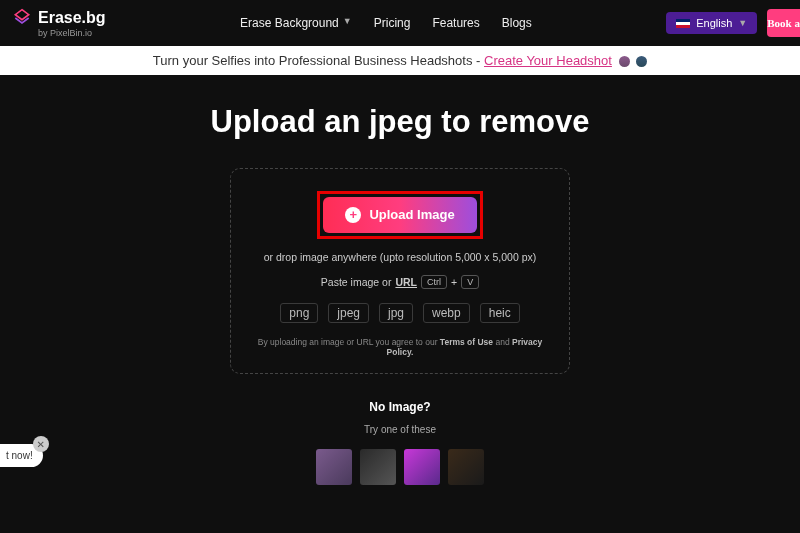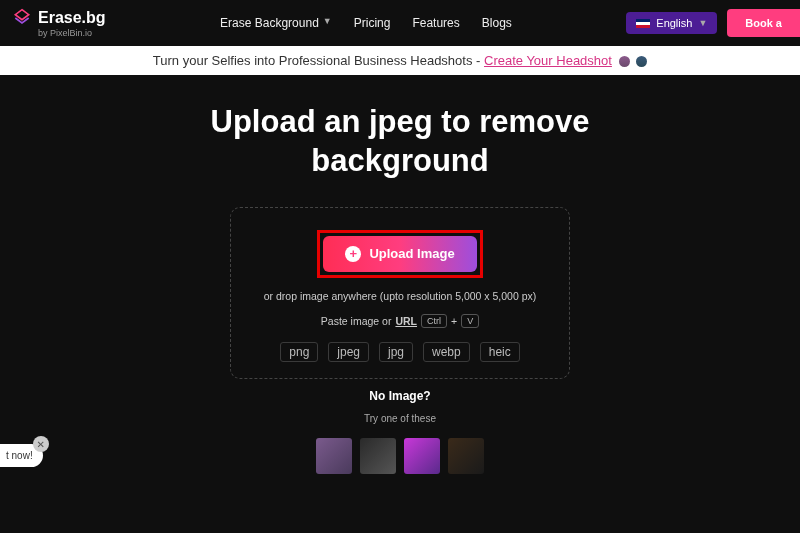--- a/index.html
+++ b/index.html
@@ -12,21 +12,21 @@
     .logo-title { font-size: 16px; font-weight: 600; }
     .logo-sub { font-size: 9px; color: #999; margin-left: 26px; }
     
     .nav { display: flex; align-items: center; gap: 22px; }
     .nav-item { font-size: 12px; color: #eee; cursor: pointer; display: flex; align-items: flex-start; gap: 4px; }
     .chev { font-size: 9px; color: #aaa; }
     
     .right-controls { display: flex; align-items: center; gap: 10px; }
     .lang { display: flex; align-items: center; gap: 6px; background: #4c1d95; padding: 5px 10px; border-radius: 4px; font-size: 11px; cursor: pointer; }
     .flag { width: 14px; height: 9px; background: linear-gradient(to bottom, #012169 33%, #fff 33%, #fff 66%, #c8102e 66%); position: relative; }
-    .book { background: #ff3d7f; color: #fff; padding: 8px 18px; font-size: 11px; font-weight: 600; border-radius: 4px 0 0 4px; cursor: pointer; }
+    .book { background: #ff3d7f; color: #fff; padding: 8px 0; font-size: 11px; font-weight: 600; border-radius: 4px 0 0 4px; cursor: pointer; font-family: Liberation Serif, serif; }
     
     .banner { background: #fff; color: #333; text-align: center; font-size: 13px; padding: 7px 0; }
     .banner a { color: #d63384; text-decoration: underline; cursor: pointer; }
     .avatar-mini { display: inline-block; width: 11px; height: 11px; border-radius: 50%; vertical-align: middle; margin-left: 3px; }
     .avatar-mini.a1 { background: linear-gradient(#8b5a8c, #6b4a6c); }
     .avatar-mini.a2 { background: linear-gradient(#3a5a7a, #2a4a5a); }
     
     .hero { text-align: center; margin-top: 28px; }
     .hero h1 { font-size: 31px; font-weight: 700; line-height: 1.25; }
     
@@ -36,21 +36,21 @@
     .plus-circle { width: 16px; height: 16px; background: #fff; border-radius: 50%; display: inline-flex; align-items: center; justify-content: center; color: #ff3d7f; font-size: 13px; font-weight: bold; line-height: 1; }
     .drop-hint { font-size: 10.5px; color: #ccc; margin-top: 12px; }
     .paste-row { font-size: 10.5px; color: #ccc; margin-top: 12px; display: flex; align-items: center; justify-content: center; gap: 4px; }
     .url-link { text-decoration: underline; font-weight: 600; cursor: pointer; }
     .key { border: 1px solid #555; padding: 1px 5px; border-radius: 3px; font-size: 9px; color: #bbb; }
     .formats-row { font-size: 10.5px; color: #aaa; margin-top: 14px; display: flex; align-items: center; justify-content: center; gap: 10px; }
     .fmt { border: 1px solid #3a3a3a; padding: 2px 8px; border-radius: 3px; font-size: 12px; color: #bbb; }
     .disclaimer { font-size: 8.5px; color: #888; margin-top: 14px; }
     .disclaimer b { color: #bbb; font-weight: 600; }
     
-    .noimage { text-align: center; margin-top: 10px; }
+    .noimage { text-align: center; margin-top: 26px; }
     .noimage-title { font-size: 12px; font-weight: 600; }
     .noimage-sub { font-size: 10px; color: #aaa; margin-top: 10px; }
     .thumbs { display: flex; justify-content: center; gap: 8px; margin-top: 14px; }
     .thumb { width: 36px; height: 36px; border-radius: 3px; cursor: pointer; }
     .thumb.t1 { background: linear-gradient(135deg, #7a5a8c, #4a3a5c); }
     .thumb.t2 { background: linear-gradient(135deg, #2a2a2a, #555); }
     .thumb.t3 { background: linear-gradient(135deg, #c838d8, #5a2a8c); }
     .thumb.t4 { background: linear-gradient(135deg, #3a2a1a, #1a1a1a); }
     
     .chat-bubble { position: absolute; bottom: 66px; left: 0; background: #fff; color: #333; font-size: 10px; padding: 6px 10px 6px 6px; border-radius: 0 14px 14px 0; display: flex; align-items: center; }
@@ -95,21 +95,20 @@
 
 <div class="banner">
   <span>Turn your Selfies into Professional Business Headshots - </span><a>Create Your Headshot</a>
   <span class="avatar-mini a1"></span>
   <span class="avatar-mini a2"></span>
 </div>
 
 <div class="hero">
   <h1>
     <span>Upload an jpeg to remove</span><br>
-    <span>background</span>
   </h1>
 </div>
 
 <div class="upload-card">
   <div class="upload-btn-wrap">
     <div class="upload-btn">
       <span class="plus-circle">+</span>
       <span>Upload Image</span>
     </div>
   </div>
@@ -121,20 +120,23 @@
     <span>+</span>
     <span class="key">V</span>
   </div>
   <div class="formats-row">
     <span class="fmt">png</span>
     <span class="fmt">jpeg</span>
     <span class="fmt">jpg</span>
     <span class="fmt">webp</span>
     <span class="fmt">heic</span>
   </div>
+  <div class="disclaimer">
+    <span>By uploading an image or URL you agree to our </span><b>Terms of Use</b><span> and </span><b>Privacy Policy.</b>
+  </div>
 </div>
 
 <div class="noimage">
   <div class="noimage-title">No Image?</div>
   <div class="noimage-sub">Try one of these</div>
   <div class="thumbs">
     <div class="thumb t1"></div>
     <div class="thumb t2"></div>
     <div class="thumb t3"></div>
     <div class="thumb t4"></div>

